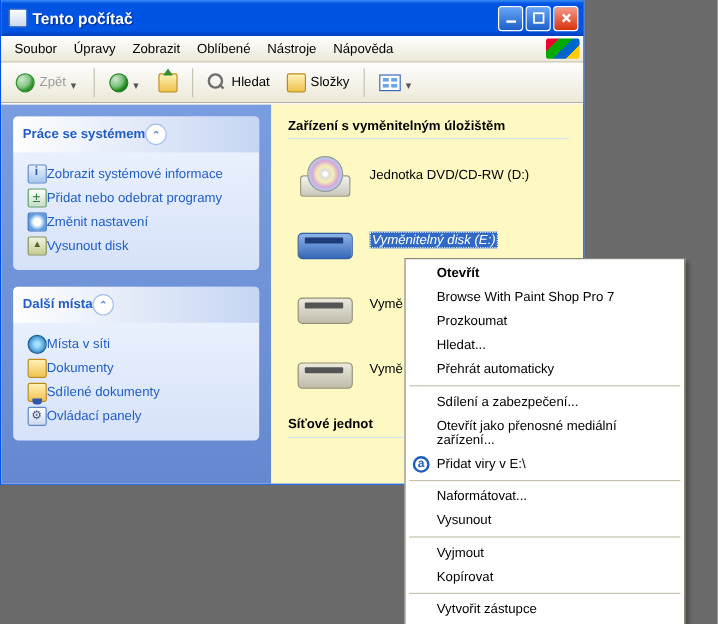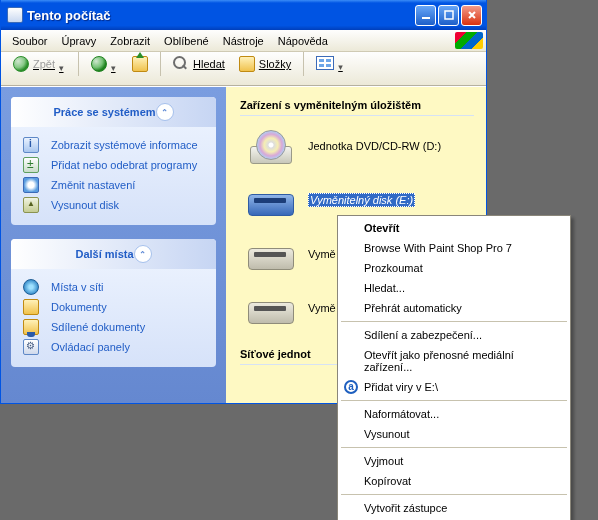--- a/index.html
+++ b/index.html
@@ -70,25 +70,24 @@
   .menubar .flag {
     position: absolute; right: 3px; top: 2px;
     width: 28px; height: 17px;
     background: linear-gradient(135deg,#e03 0 25%,#0a0 0 50%,#06c 0 75%,#fc0 0 100%);
     border-radius: 2px;
   }
   .toolbar {
     height: 34px;
     background: linear-gradient(to bottom,#fefefe,#ece9d8);
     display: flex;
-    align-items: flex-start;
+    align-items: center;
     padding: 0 6px;
     border-bottom: 1px solid #b6b1a0;
     gap: 2px;
-    text-decoration: underline;
   }
   .tbtn { display:flex; align-items:center; gap:4px; padding:3px 5px; color:#000; cursor:pointer; border:1px solid transparent; border-radius:3px;}
   .tbtn.disabled { color:#9d9d9d; cursor:default;}
   .sep { width:1px; height:24px; background:#c7c2ae; margin:0 4px;}
   .circle { width:16px;height:16px;border-radius:50%; display:inline-block;}
   .back-circle { background: radial-gradient(circle at 30% 30%, #cfe6cf, #87c987 45%, #2b8e2b 70%); border:1px solid #2b8e2b;}
   .fwd-circle { background: radial-gradient(circle at 30% 30%, #cfe6cf, #76c276 45%, #1f821f 70%); border:1px solid #1f821f;}
   .dd-arrow { width:7px;height:7px;display:inline-block; }
   .dd-arrow::after { content:'▾'; font-size:9px; color:#555;}
   .folder-up { width:16px;height:16px; background:linear-gradient(to bottom,#fff1b8,#f0c24d); border:1px solid #c08a12; border-radius:2px; position:relative;}
@@ -117,35 +116,35 @@
     margin-bottom: 14px;
     overflow: hidden;
   }
   .task-header {
     background: linear-gradient(to right,#fff,#c6d5f3);
     padding: 6px 8px;
     font-weight: bold;
     color: #215dc6;
     display: flex;
     align-items: center;
-    justify-content: center;
+    justify-content: flex-start;
     font-size: 11px;
   }
   .collapse-btn {
     width: 18px; height: 18px;
     border: 1px solid #a5c0ec;
     border-radius: 50%;
     background: #fff;
     display:flex;align-items:center;justify-content:center;
     color:#5b87d4; font-size:8px;
     cursor:pointer;
   }
   .task-body { padding: 8px 12px 10px; }
   .task-link {
-    display:flex;align-items:center;gap:12px;
+    display:flex;align-items:center;gap:0;
     color:#215dc6; padding:2px 0;
     cursor:pointer;
   }
   .li-icon{width:16px;height:16px;flex-shrink:0;}
   .ico-sysinfo{background:linear-gradient(to bottom,#e9f2ff,#a8c6ee);border:1px solid #5e88c7;border-radius:2px;position:relative;}
   .ico-sysinfo::after{content:'i';position:absolute;left:5px;top:0;color:#2a5aa9;font-weight:bold;font-size:10px;}
   .ico-programs{background:linear-gradient(to bottom,#fff,#c8dcc8);border:1px solid #5f9f5f;border-radius:2px;position:relative;}
   .ico-programs::after{content:'±';position:absolute;left:3px;top:-1px;font-size:12px;color:#2f7d2f;}
   .ico-settings{background:radial-gradient(circle,#fff 30%,#5a9de0 70%);border:1px solid #3a6ab8;border-radius:2px;}
   .ico-eject{background:linear-gradient(to bottom,#f0f3e1,#c5cc93);border:1px solid #8a9350;border-radius:2px;position:relative;}

